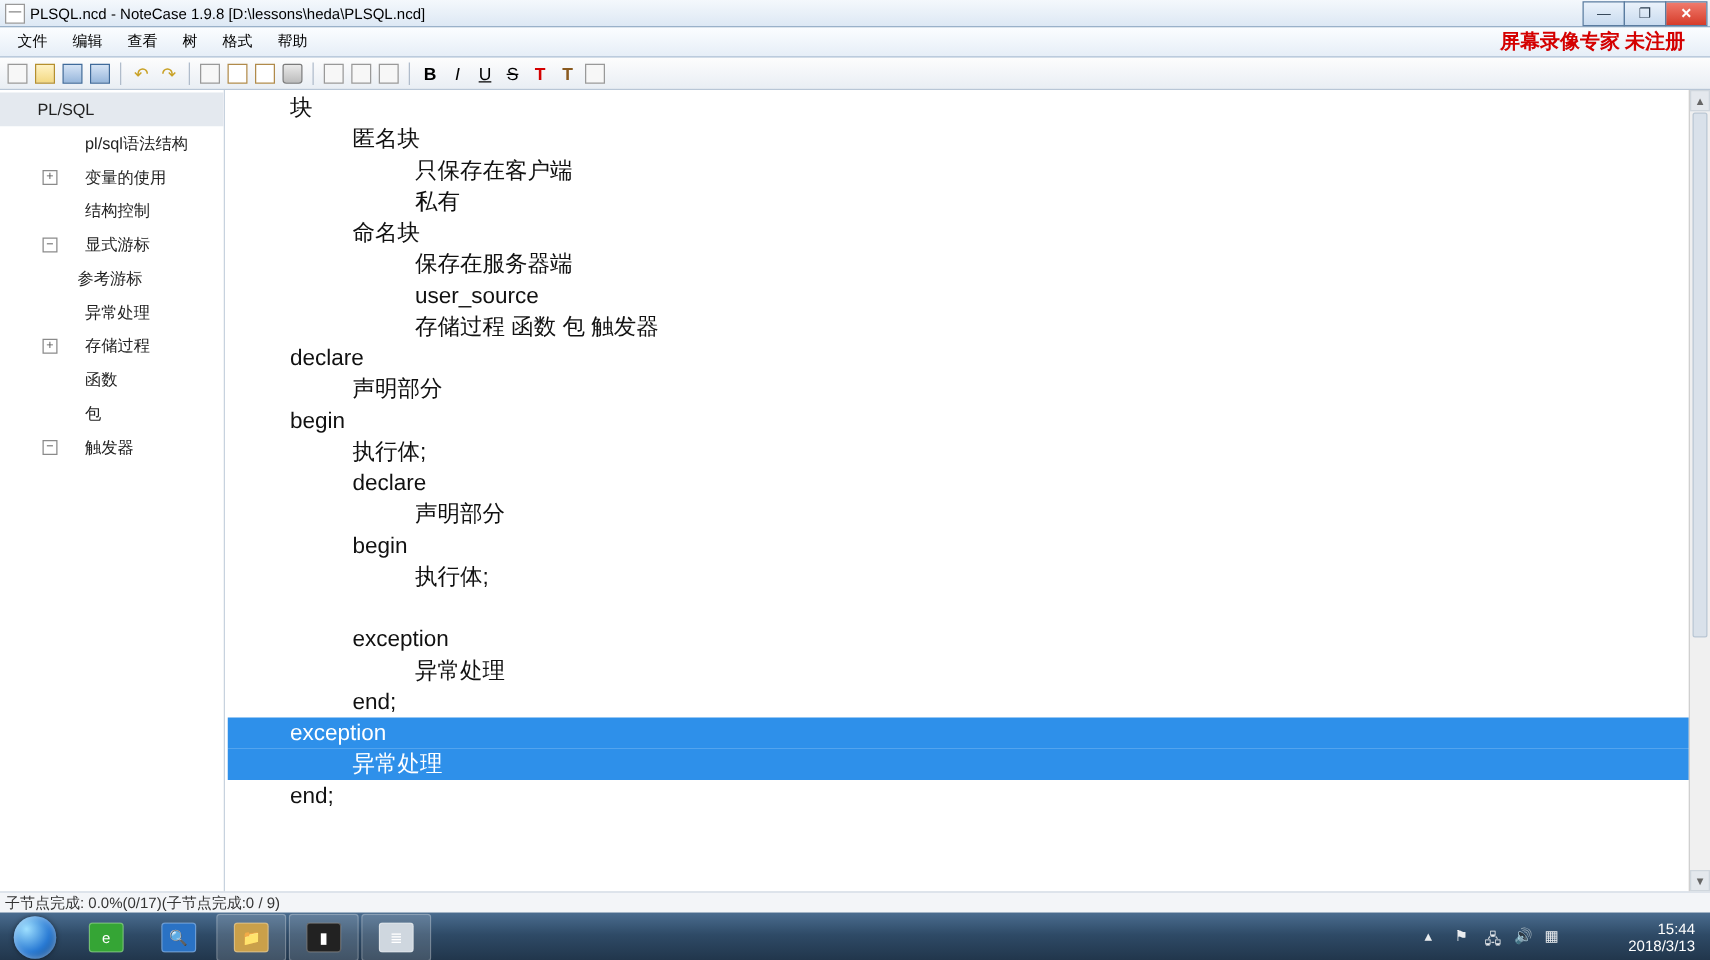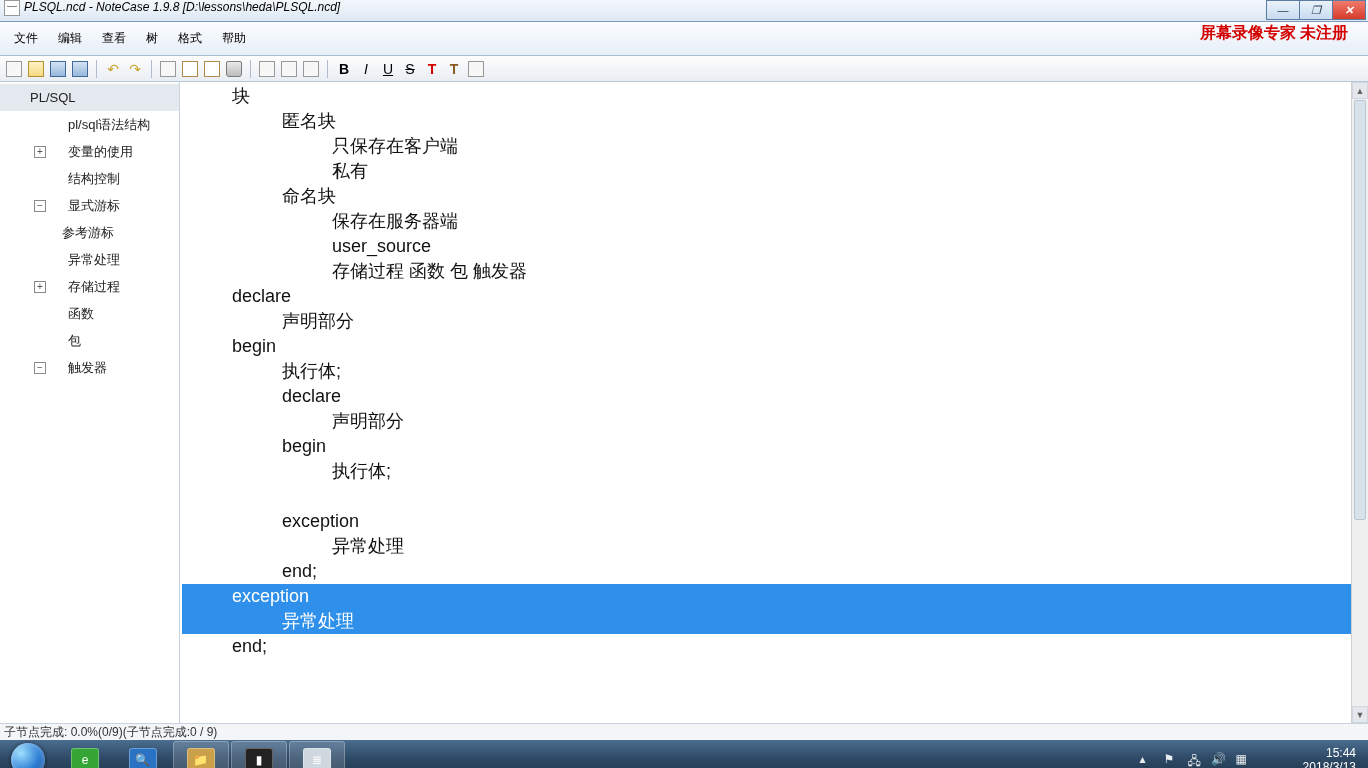--- a/index.html
+++ b/index.html
@@ -1,28 +1,28 @@
 <!DOCTYPE html>
 <html><head>
 <meta charset="utf-8">
 <style>
 * { margin:0; padding:0; box-sizing:border-box; font-family:"Microsoft YaHei","SimSun",Tahoma,sans-serif; }
 html,body { width:1368px; height:768px; overflow:hidden; background:#fff; }
 
 
-.titlebar { height:22px; background:linear-gradient(#f4f8fc,#dde8f4); border-bottom:1px solid #7c99b8; display:flex; font-size:12px; color:#000;font-style:italic; }
+.titlebar { height:22px; background:linear-gradient(#f4f8fc,#dde8f4); border-bottom:1px solid #7c99b8; display:flex; align-items:center; font-size:12px; color:#000; }
 .titlebar .icon { width:16px; height:16px; margin:0 4px; background:#fff; border:1px solid #999; display:inline-block; position:relative; }
 .titlebar .icon::after{content:"";position:absolute;left:2px;right:2px;top:5px;border-top:1px solid #888;}
 .titlebar .title { flex:0 0 auto; }
 .win-btns { margin-left:auto; display:flex; }
 .win-btn { width:34px; height:20px; border:1px solid #5a7ca0; background:linear-gradient(#eaf2fb,#c9dbef); margin-left:-1px; display:flex; align-items:center; justify-content:center; font-size:11px; color:#2b3c4e;}
 .win-btn.close { background:linear-gradient(#f07b6d,#d63c2a); color:#fff; font-weight:bold; margin-right:2px; }
 
 
-.menubar { height:34px; background:linear-gradient(#fbfdff,#e6eef7); border-bottom:1px solid #a8bcd2; display:flex; align-items:center; font-size:12px; padding-left:4px; position:relative; }
+.menubar { height:24px; background:linear-gradient(#fbfdff,#e6eef7); border-bottom:1px solid #a8bcd2; display:flex; align-items:center; font-size:12px; padding-left:4px; position:relative; }
 .menubar .menu-item { padding:2px 10px; color:#000; }
 .menubar .watermark { position:absolute; right:20px; top:1px; font-size:16px; font-weight:bold; color:#d40000; font-family:"SimSun","Microsoft YaHei"; }
 
 
 .toolbar { height:26px; background:linear-gradient(#fdfdfd,#e9eef4); border-bottom:1px solid #b8c6d6; display:flex; align-items:center; padding:0 4px; gap:2px; }
 .tool-btn { width:20px; height:20px; display:flex; align-items:center; justify-content:center; font-size:12px; color:#333; border:1px solid transparent; border-radius:2px; }
 .tool-sep { width:1px; height:18px; background:#b0bccb; margin:0 4px; }
 .tb-ico{width:16px;height:16px;display:inline-block;border:1px solid #888;background:#fff;}
 .tb-ico.folder{background:linear-gradient(#fff2c4,#f3d983);border-color:#b58f2d;}
 .tb-ico.disk{background:linear-gradient(#d5e3f5,#97b7dc);border-color:#3f6a9a;}
@@ -221,21 +221,21 @@
     </div>
     <div class="editor-scrollbar">
       <div class="up">▲</div>
       <div class="thumb"></div>
       <div class="down">▼</div>
     </div>
   </div>
 </div>
 
 <div class="statusbar">
-  <span>子节点完成:  0.0%(0/9)(子节点完成:0 / 9)</span>
+  <span>子节点完成:  0.0%(0/17)(子节点完成:0 / 9)</span>
 </div>
 
 <div class="taskbar" id="taskbar">
   <div class="start-btn">
       <div class="orb"></div>
     </div>
     <div class="task-item">
       <div class="task-ico" style="background: rgb(53, 165, 53);">e</div>
     </div>
     <div class="task-item">

